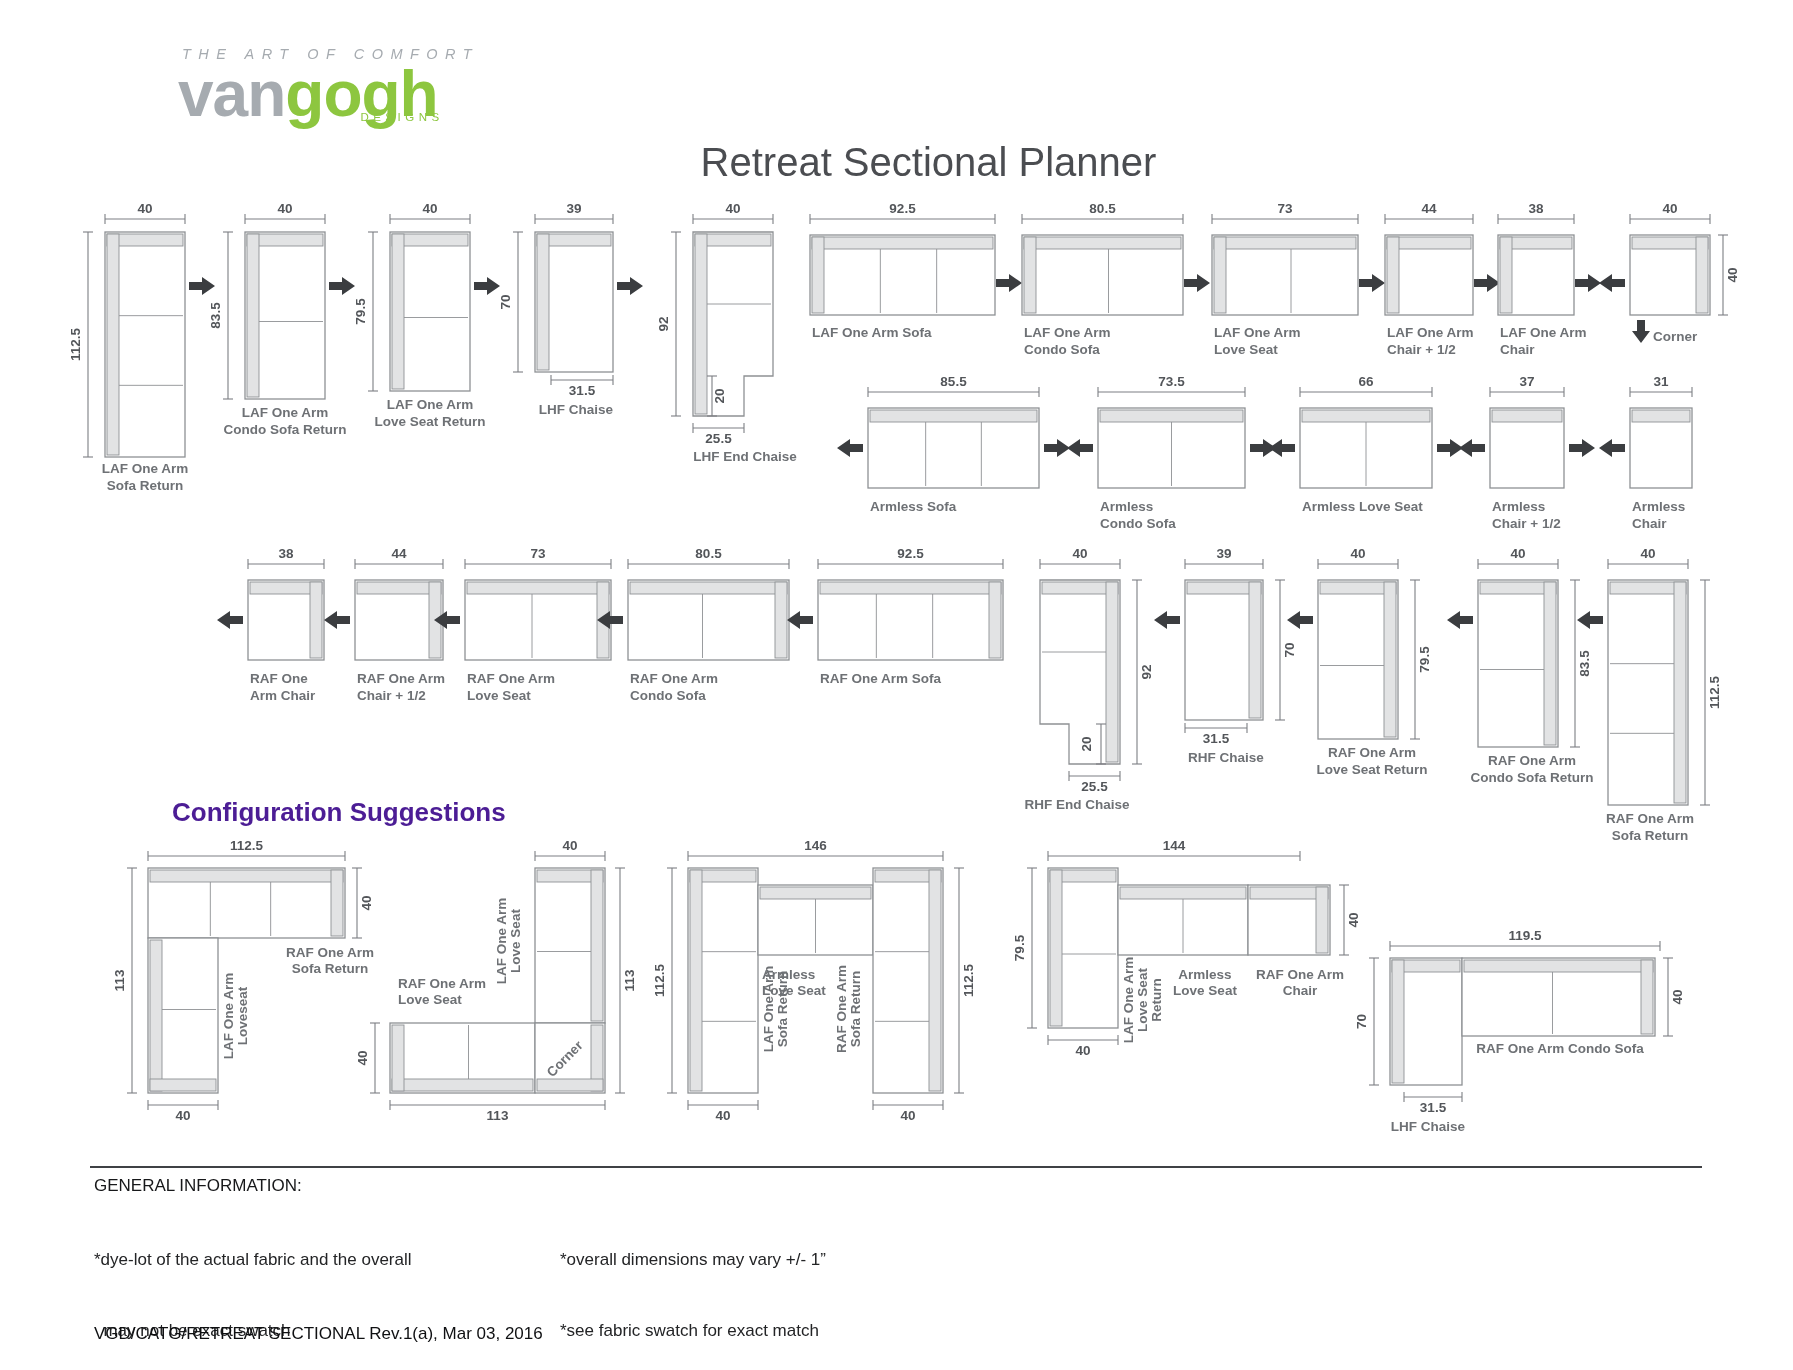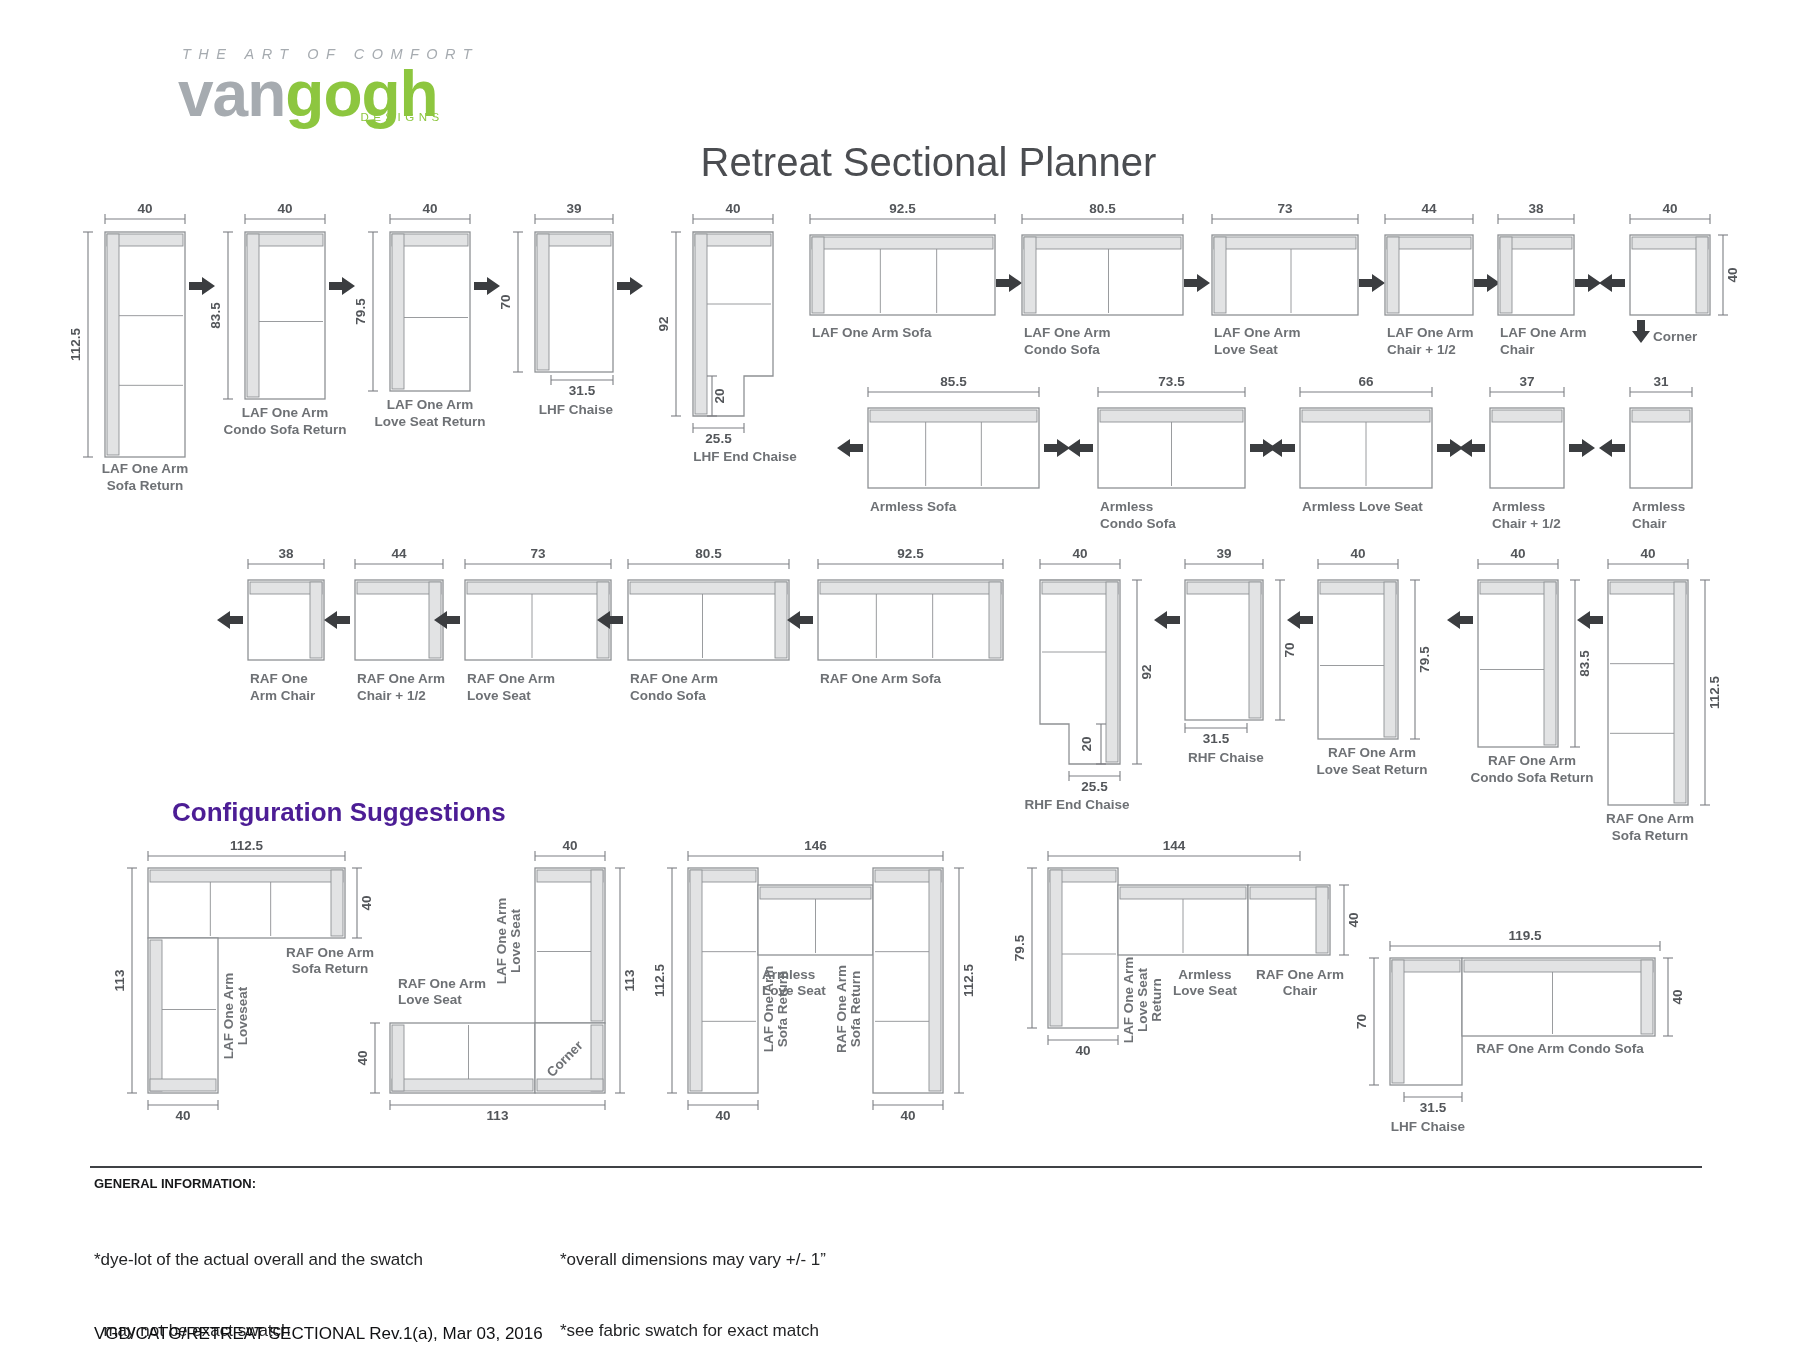--- a/index.html
+++ b/index.html
@@ -5,21 +5,21 @@
   html,body{margin:0;padding:0;}
   body{width:1793px;height:1370px;position:relative;background:#fff;font-family:"Liberation Sans",sans-serif;overflow:hidden;}
   .logo{position:absolute;left:178px;top:46px;}
   .tagline{font-size:14.5px;letter-spacing:7.5px;color:#a6abb0;margin-bottom:2px;margin-left:4px;font-style:italic;}
   .brand{position:relative;display:inline-block;font-size:64px;font-weight:700;line-height:.95;letter-spacing:-1px;}
   .van{color:#a6abb0;} .gogh{color:#8dc63f;}
   .designs{position:absolute;right:-6px;bottom:2px;font-size:11.5px;letter-spacing:4.5px;color:#8dc63f;font-weight:400;}
   .title{position:absolute;top:128px;left:0;width:100%;text-align:center;font-size:40px;font-weight:400;color:#4b4d51;margin:12px;padding-left:20px;}
   .config-heading{position:absolute;left:172px;top:797px;font-size:26px;font-weight:700;color:#4c1d95;margin:0;}
   .gi-rule{position:absolute;left:90px;top:1166px;width:1612px;height:0;border-top:2px solid #3f4145;}
-  .gi-heading{position:absolute;left:94px;top:1176px;font-size:13px;font-weight:700;color:#17181a;}
+  .gi-heading{position:absolute;left:94px;top:1176px;font-size:17px;font-weight:400;color:#17181a;}
   .gi-col{position:absolute;top:1201px;font-size:17px;color:#232426;line-height:23.5px;white-space:pre;}
   .gi-col1{left:94px;} .gi-col2{left:532px;margin-left:28px;}
   .footer{position:absolute;left:94px;top:1324px;font-size:17px;color:#0f1012;}
   svg#diagram{position:absolute;left:0;top:0;}
   svg text{font-family:"Liberation Sans",sans-serif;}
   .dim{font-size:13.5px;font-weight:bold;fill:#53565a;}
   .pname{font-size:13.5px;font-weight:bold;fill:#6e7175;}
   .outline{fill:#fff;stroke:#8e9194;stroke-width:1.3;}
   .band{fill:#e2e3e4;stroke:#8e9194;stroke-width:.9;}
   .divline{stroke:#8e9194;stroke-width:.9;}
@@ -613,21 +613,21 @@
       <text x="1682" y="997" text-anchor="middle" class="dim" transform="rotate(-90 1682 997)">40</text>
       <text x="1560" y="1053" text-anchor="middle" class="pname">RAF One Arm Condo Sofa</text>
     </g>
   </svg>
 
 <h2 class="config-heading">Configuration Suggestions</h2>
 
 <div class="gi-rule"></div>
 <div class="gi-heading">GENERAL INFORMATION:</div>
 <div class="gi-col gi-col1">
-  <div>*dye-lot of the actual overall and the swatch</div>
+  <div>*dye-lot of the actual fabric and the overall</div>
   <div>  may not be exact swatch</div>
   
 </div>
 <div class="gi-col gi-col2">
   <div>*overall dimensions may vary +/- 1”</div>
   <div>*see fabric swatch for exact match</div>
 </div>
 <div class="footer">VGD/CATG/RETREAT SECTIONAL Rev.1(a), Mar 03, 2016</div>
 
 </body></html>

